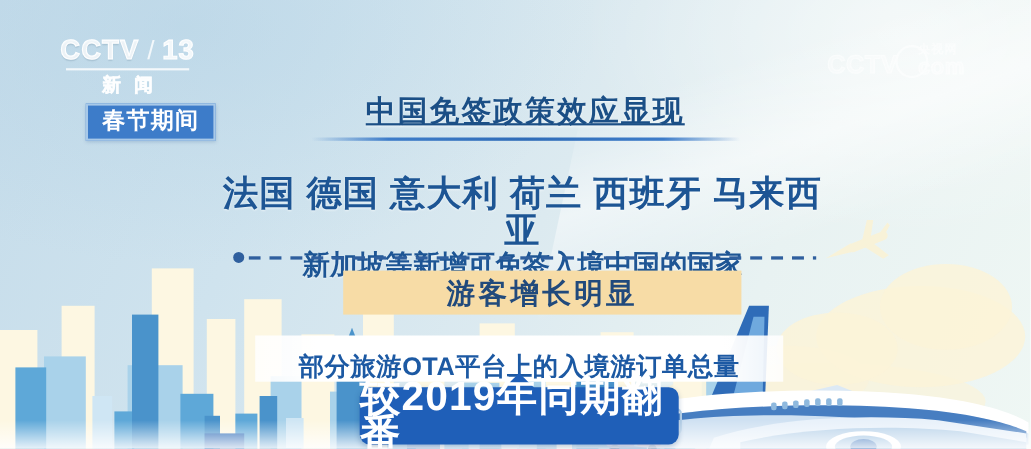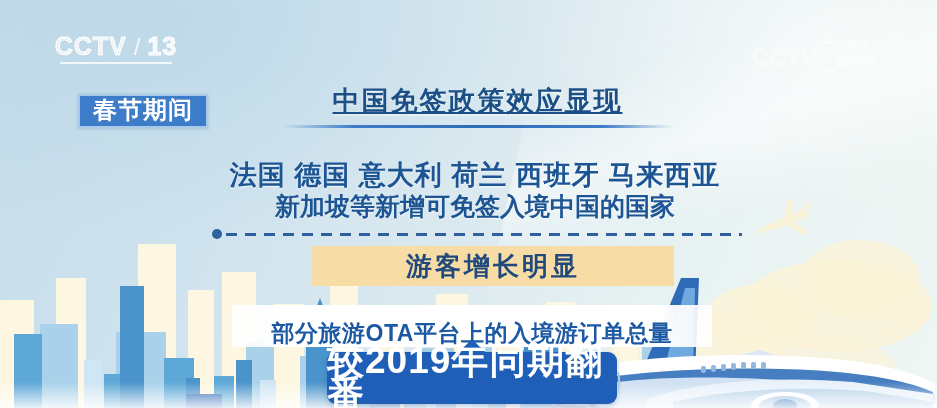--- a/index.html
+++ b/index.html
@@ -158,21 +158,21 @@
   }
 
   
   .festival-badge {
     position: absolute;
     left: 78px; top: 94px;
     padding: 3px 13px 5px;
     background: #3d7cc9;
     border: 2px solid #a8c9e8;
     color: #ffffff;
-    font-size: 24px;
+    font-size: 21px;
     font-weight: bold;
     letter-spacing: 1px;
     line-height: 22px;
     box-shadow: 0 1px 3px rgba(60,100,150,.25);
   }
 
   
   .headline-wrap {
     position: absolute;
     left: 205px; top: 80px;
@@ -197,21 +197,21 @@
   
   .countries {
     position: absolute;
     left: 190px; top: 158px;
     width: 570px;
     text-align: center;
     color: #1d5594;
     font-weight: bold;
     text-shadow: 0 1px 2px rgba(255,255,255,.65);
   }
-  .country-line-1 { font-size: 27px; letter-spacing: 1px; line-height: 34px; }
+  .country-line-1 { font-size: 32px; letter-spacing: 1px; line-height: 34px; }
   .country-line-2 { font-size: 25px; letter-spacing: 0px; line-height: 33px; font-family: Liberation Mono, monospace; }
 
   
   .divider {
     position: absolute;
     left: 212px; top: 228px;
     width: 530px;
     height: 12px;
   }
   .divider-dot {
@@ -428,20 +428,21 @@
     <div class="bottom-haze"></div>
   </div>
 
   <div class="cctv-logo">
     <div class="cctv-row">
       <span class="cctv-word">CCTV</span>
       <span class="cctv-slash">/</span>
       <span class="cctv-num">13</span>
     </div>
     <div class="cctv-rule"></div>
+    <div class="cctv-sub">新闻</div>
   </div>
 
   <div class="watermark">
     <div class="wm-row">
       <span class="wm-cctv">CCTV</span>
       <span class="wm-ring"></span>
       <span class="wm-right">
         <div class="wm-cn">央视网</div>
         <div class="wm-com">com</div>
       </span>

